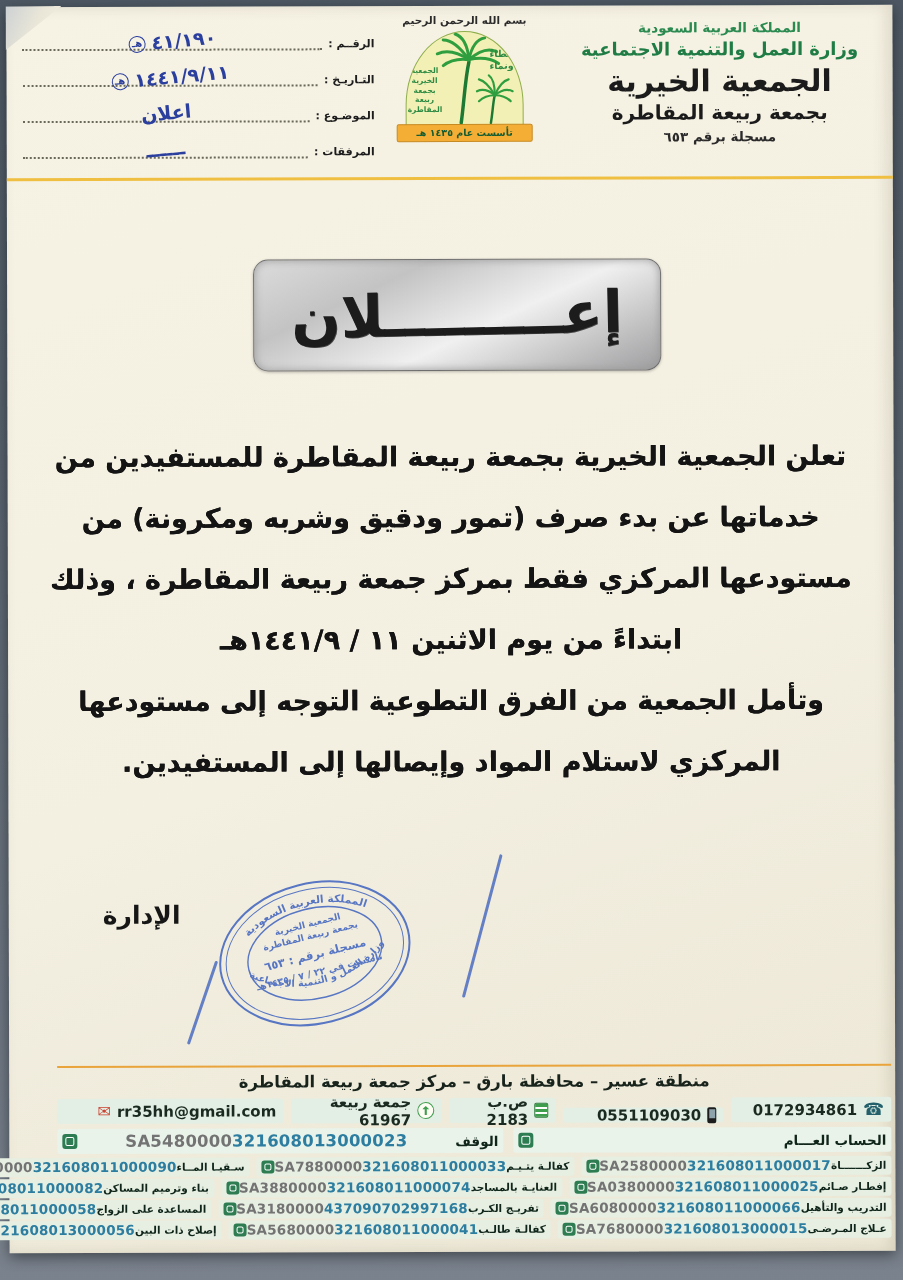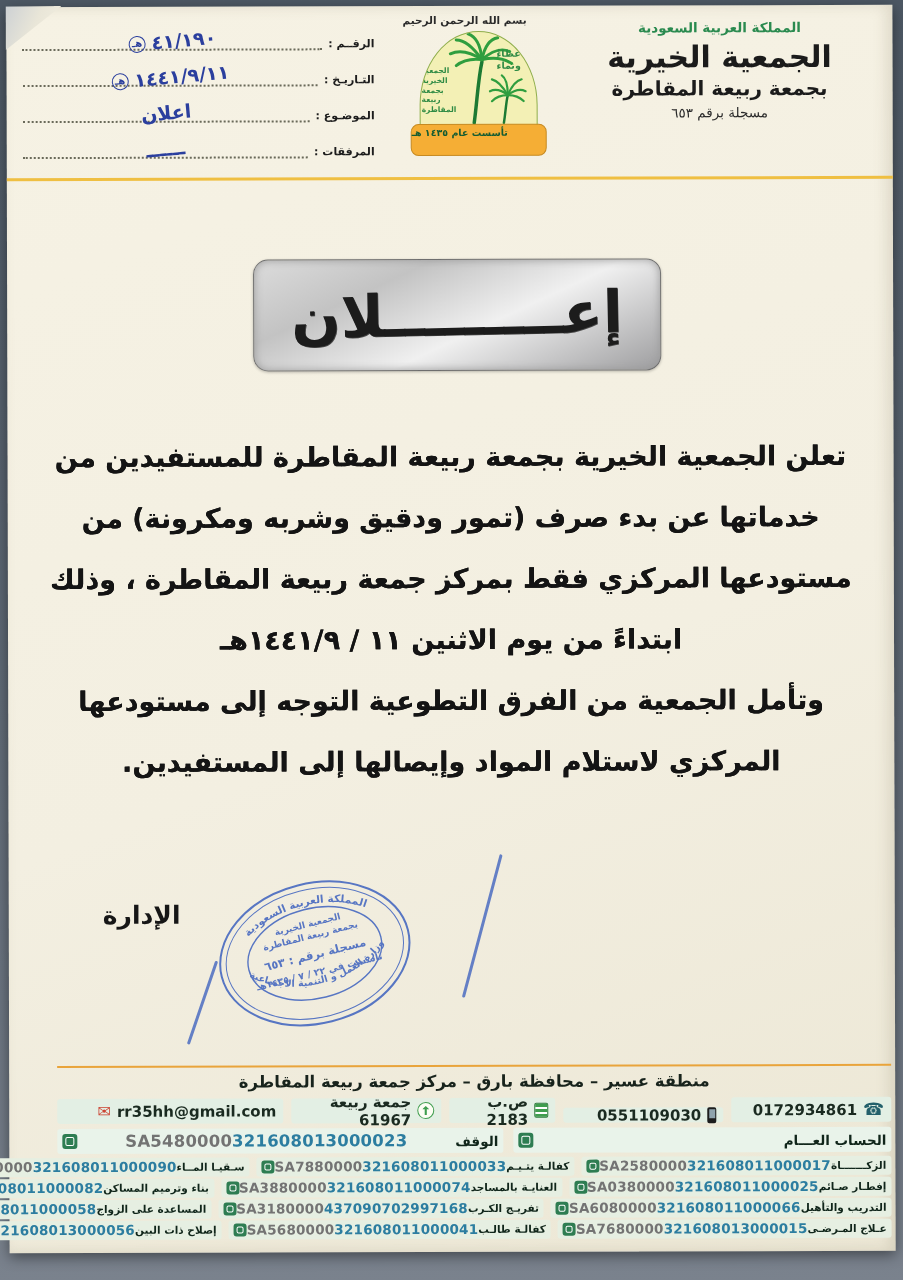--- a/index.html
+++ b/index.html
@@ -17,33 +17,33 @@
   .fold { position:absolute; top:-1px; left:-1px; width:56px; height:44px;
           background:linear-gradient(115deg,#cdd1d4 0%,#e9e6d8 50%,#f4f0e2 100%);
           clip-path:polygon(0 0,100% 0,0 100%); }
 
   
   .org { position:absolute; top:14px; right:8px; width:330px; text-align:center; direction:rtl; }
   .org-l1 { font-size:13.5px; font-weight:bold; color:#2a8a4f; }
   .org-l2 { font-size:18px;   font-weight:bold; color:#1f7c44; margin-top:3px; }
   .org-name   { font-size:30px; font-weight:bold; color:#1b1b1b; margin-top:4px; }
   .org-branch { font-size:20px; font-weight:bold; color:#1b1b1b; margin-top:2px; }
-  .org-reg    { font-size:13.5px; font-weight:normal; color:#2a2a2a; margin-top:4px; }
-
-  .logo { position:absolute; top:8px; left:396px; width:152px; }
+  .org-reg    { font-size:13.5px; font-weight:bold; color:#2a2a2a; margin-top:4px; }
+
+  .logo { position:absolute; top:8px; left:382px; width:152px; text-align:center; }
   .bismillah { font-size:10.5px; font-weight:bold; color:#2b2b2b; }
   .arch { position:relative; width:118px; height:98px; margin:5px auto 0;
           background:#f3f0b5; border:1.5px solid #8fae4c;
           border-radius:59px 59px 4px 4px / 74px 74px 4px 4px; overflow:hidden; }
   .logo-right { position:absolute; top:16px; right:2px; width:38px; font-size:9.5px;
                 line-height:1.3; color:#2f8b44; font-weight:bold; }
   .logo-left  { position:absolute; top:34px; left:1px;  width:34px; font-size:7.5px;
                 line-height:1.3; color:#2f8b44; font-weight:bold; }
-  .logo-band { position:relative; z-index:2; width:136px; height:32px; margin:-5px auto 0;
-               background:#f5ae35; border:1px solid #c68a22; border-radius:8px;
+  .logo-band { position:relative; z-index:2; width:136px; height:18px; margin:-5px auto 0;
+               background:#f5ae35; border:1px solid #c68a22; border-radius:2px;
                font-size:9.5px; line-height:15px; font-weight:bold; color:#145c32; }
 
   .fields { position:absolute; top:22px; left:16px; width:352px; direction:rtl; }
   .frow { display:flex; align-items:flex-end; margin-bottom:14px; height:22px; }
   .flabel { font-size:11px; font-weight:bold; color:#1d1d1d; white-space:nowrap; margin-left:6px; }
   .fline { position:relative; flex:1; border-bottom:2px dotted #6a6a5a; height:100%; }
   .hand { position:absolute; left:0; right:0; bottom:-3px; display:flex; direction:rtl;
           justify-content:center; align-items:center; gap:6px;
           color:#2b3f9e; font-size:19px; font-weight:bold; transform:rotate(-5deg); }
   .circ { width:17px; height:17px; border:1.6px solid #2b3f9e; border-radius:50%;
@@ -122,20 +122,21 @@
 </style>
 </head>
 <body>
 
 <div class="stage">
   <div class="paper">
     <div class="fold"></div>
 
     <div class="org">
       <div class="org-l1">المملكة العربية السعودية</div>
+      <div class="org-l2">وزارة العمل والتنمية الاجتماعية</div>
       <div class="org-name">الجمعية الخيرية</div>
       <div class="org-branch">بجمعة ربيعة المقاطرة</div>
       <div class="org-reg">مسجلة برقم ٦٥٣</div>
     </div>
 
     <div class="logo">
       <div class="bismillah">بسم الله الرحمن الرحيم</div>
       <div class="arch">
         <svg viewBox="0 0 116 96" width="115" height="95">
           <path d="M54,92 C57,70 58,48 62,30" stroke="#1c7a33" stroke-width="3.5" fill="none" stroke-linecap="round"></path>

